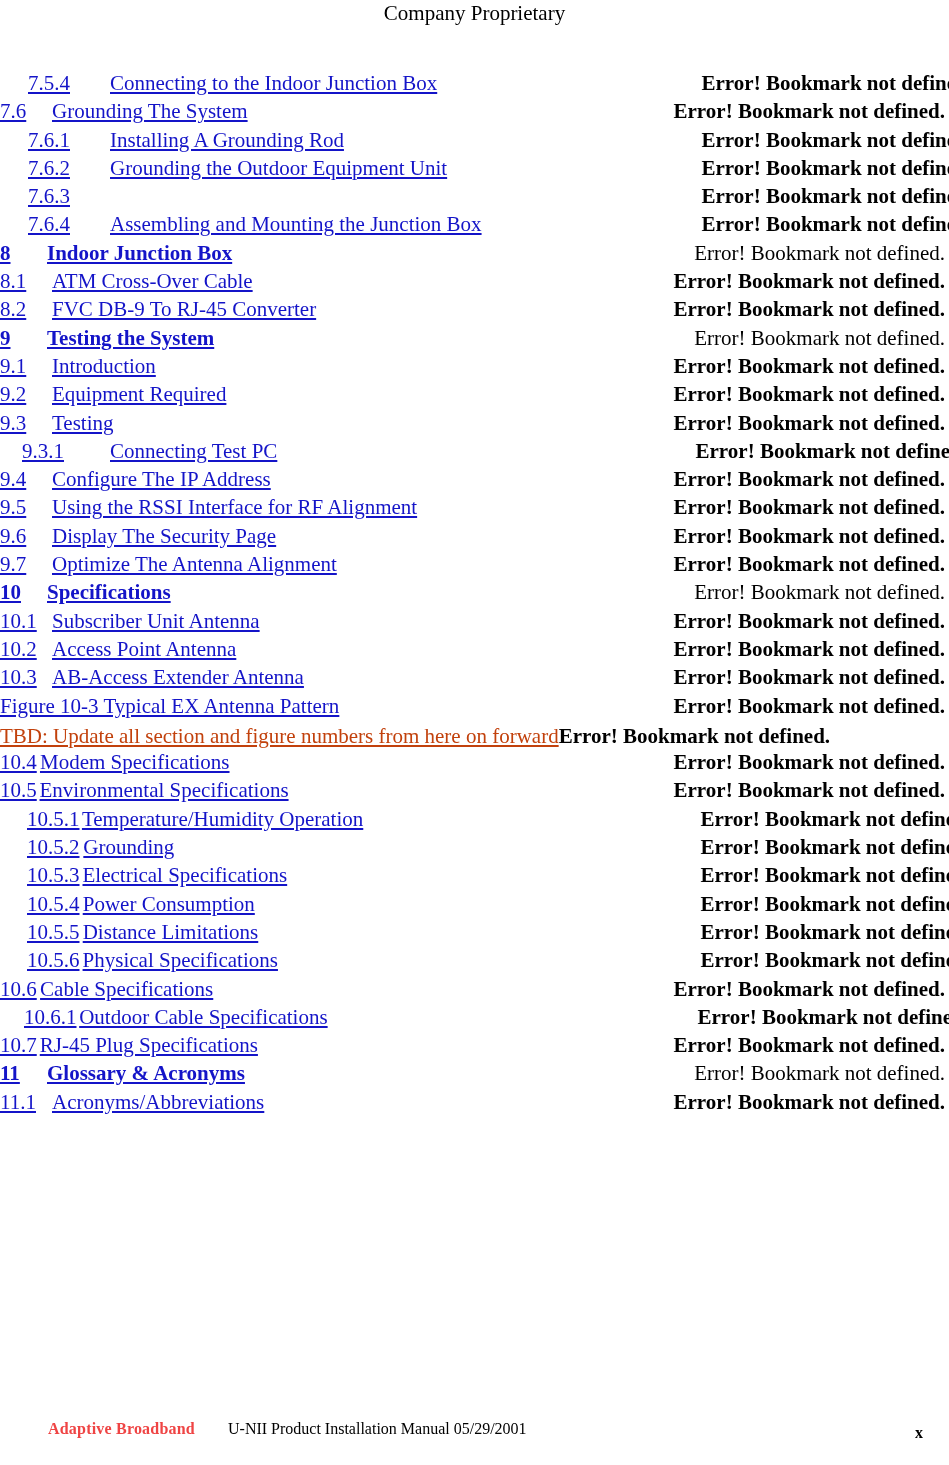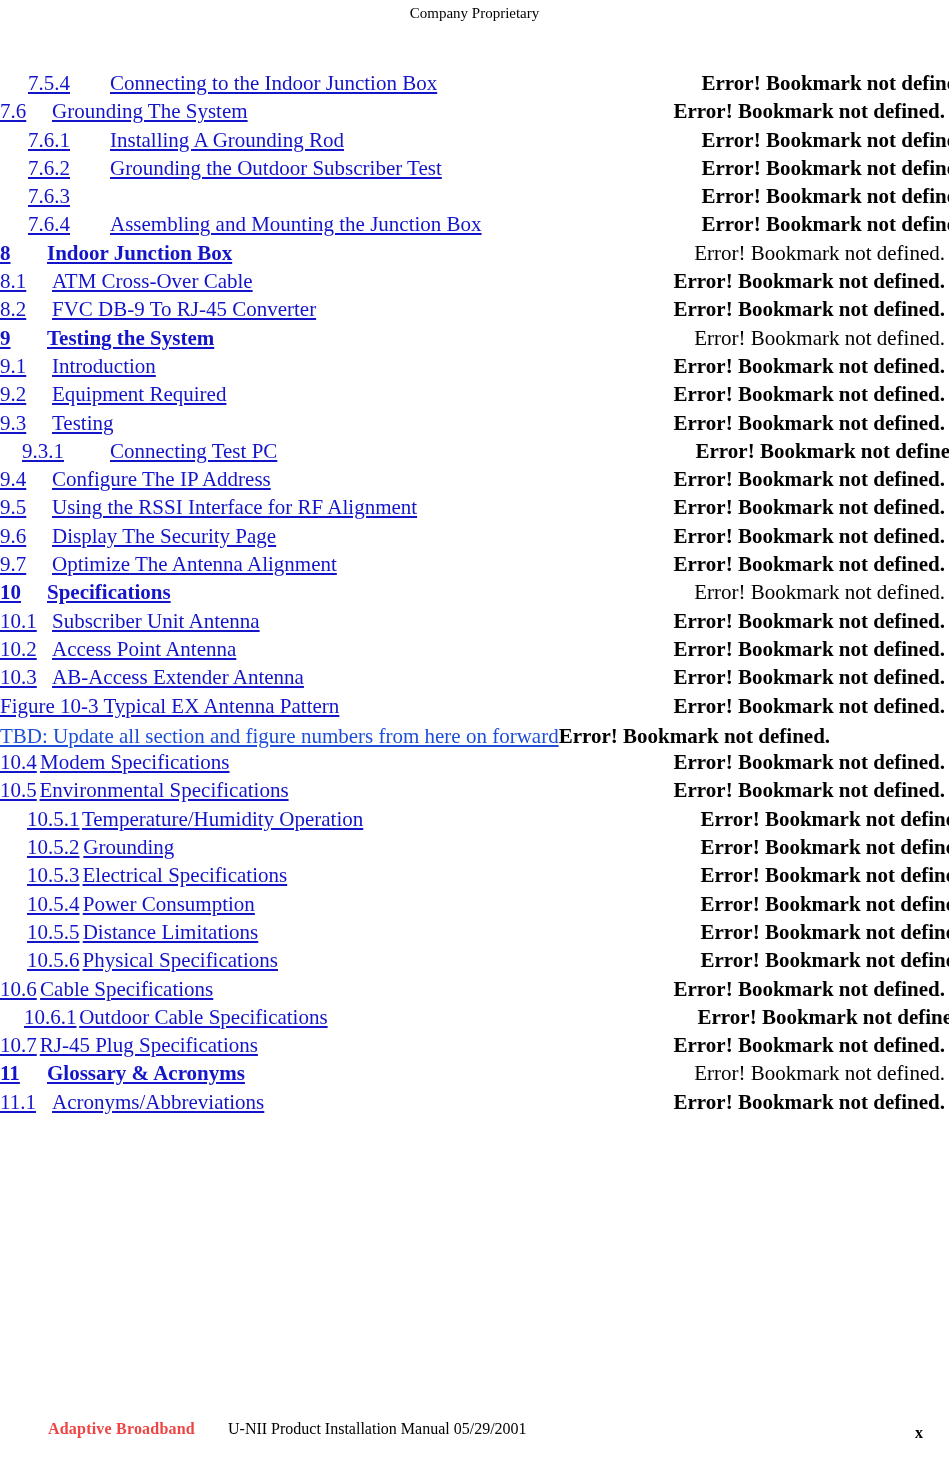--- a/index.html
+++ b/index.html
@@ -23,21 +23,21 @@
     height: 1465px;
   }
 
   
   .doc-header {
     position: absolute;
     left: 0;
     top: 0px;
     width: 949px;
     text-align: center;
-    font-size: 15px;
+    font-size: 21px;
     line-height: 26px;
     color: #000;
   }
 
   
   .toc {
     position: absolute;
     left: 0px;
     top: 71px;
     width: 949px;
@@ -120,21 +120,21 @@
   
   .sp { display: inline-block; width: 6px; }
 
   
   .toc-wrap {
     position: relative;
     width: 949px;
     font-size: 21px;
     line-height: 28.3px;
   }
-  .toc-wrap .lnk { color: #1d4ed8; }
+  .toc-wrap .lnk { color: #c2410c; }
   .toc-wrap .bold { font-weight: bold; color: #000; }
 
   
   .doc-footer {
     position: absolute;
     left: 0;
     top: 1420px;
     width: 949px;
     height: 40px;
   }
@@ -189,21 +189,21 @@
 
     <div class="toc-line lvl3">
       <span class="num lnk">7.6.1</span>
       <span class="title lnk">Installing A Grounding Rod</span>
       <span class="leader"></span>
       <span class="pageref">Error! Bookmark not defined.</span>
     </div>
 
     <div class="toc-line lvl3">
       <span class="num lnk">7.6.2</span>
-      <span class="title lnk">Grounding the Outdoor Subscriber Test</span>
+      <span class="title lnk">Grounding the Outdoor Equipment Unit</span>
       <span class="sp"></span>
       <span class="leader"></span>
       <span class="pageref">Error! Bookmark not defined.</span>
     </div>
 
     <div class="toc-line lvl3">
       <span class="num lnk">7.6.3</span>
       <span class="leader"></span>
       <span class="pageref">Error! Bookmark not defined.</span>
     </div>

